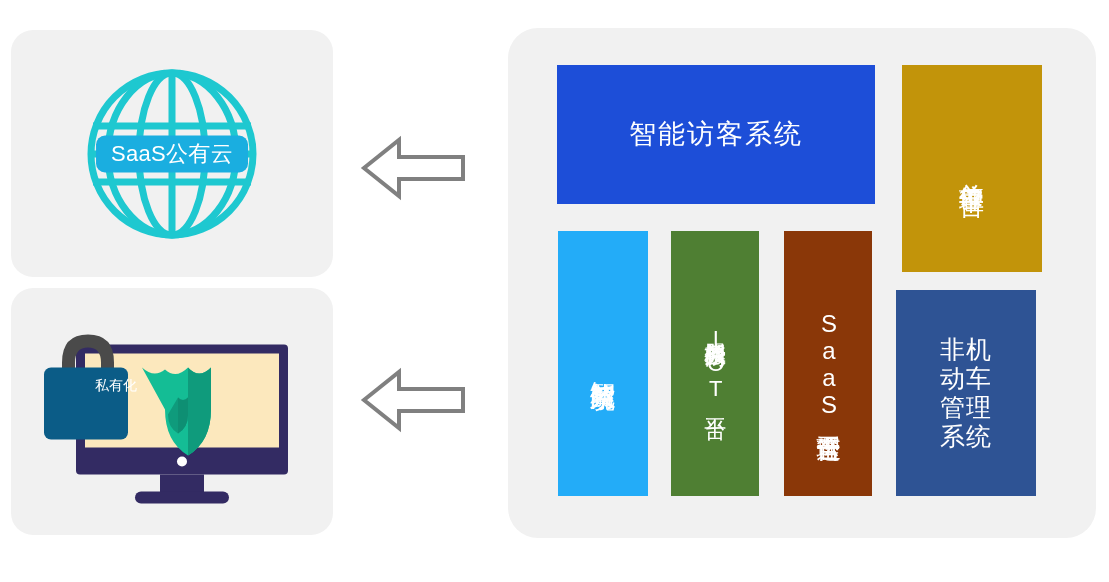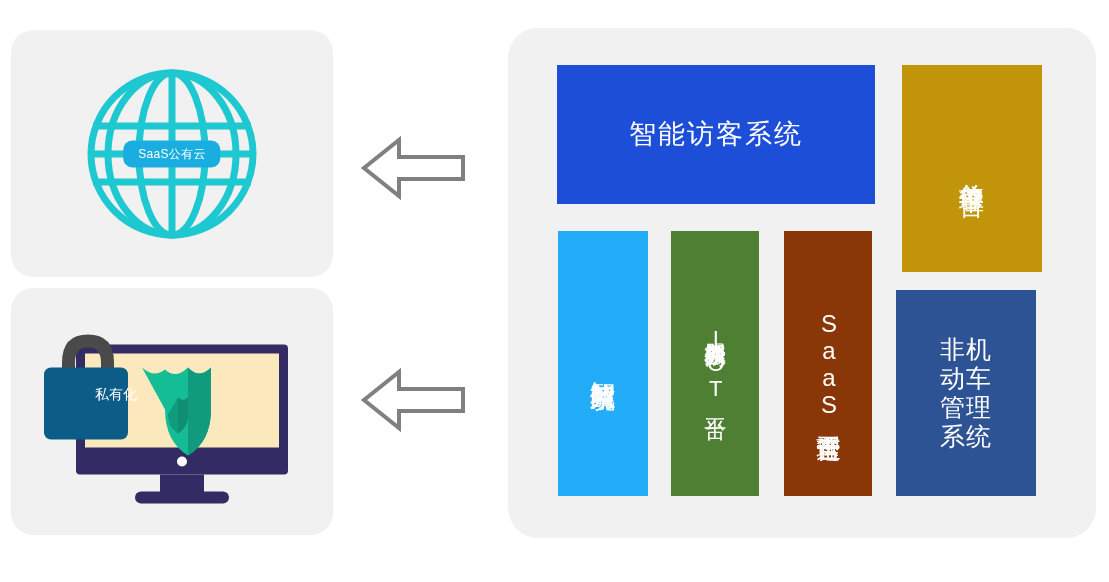--- a/index.html
+++ b/index.html
@@ -17,30 +17,30 @@
   #panel-cloud{left:11px;top:30px;width:322px;height:247px;}
   #panel-private{left:11px;top:288px;width:322px;height:247px;}
 
   
   .globe-wrap{position:absolute;left:50%;top:50%;transform:translate(-50%,-50%);
     width:180px;height:180px;}
   .globe-wrap svg{display:block;width:180px;height:180px;}
   .cloud-pill{
     position:absolute;left:50%;top:50%;transform:translate(-50%,-50%);
     background:#1aaee0;color:#ffffff;border-radius:9px;
-    padding:7px 15px 8px 15px;font-size:12px;line-height:1;white-space:nowrap;
+    padding:7px 15px 8px 15px;font-size:22px;line-height:1;white-space:nowrap;
     letter-spacing:.3px;
   }
 
   
   .monitor-wrap{position:absolute;left:50%;top:50%;transform:translate(-50%,-50%);
     width:280px;height:215px;}
   .monitor-wrap svg{display:block;width:280px;height:215px;}
   .lock-label{
-    position:absolute;left:42px;top:82px;width:84px;text-align:center;
+    position:absolute;left:42px;top:73px;width:84px;text-align:center;
     color:#ffffff;font-size:14px;line-height:1;pointer-events:none;
   }
 
   
   .arrow{position:absolute;width:112px;height:66px;}
   #arrow-cloud{left:358px;top:135px;}
   #arrow-private{left:358px;top:367px;}
   .arrow svg{display:block;width:112px;height:66px;}
 
   

